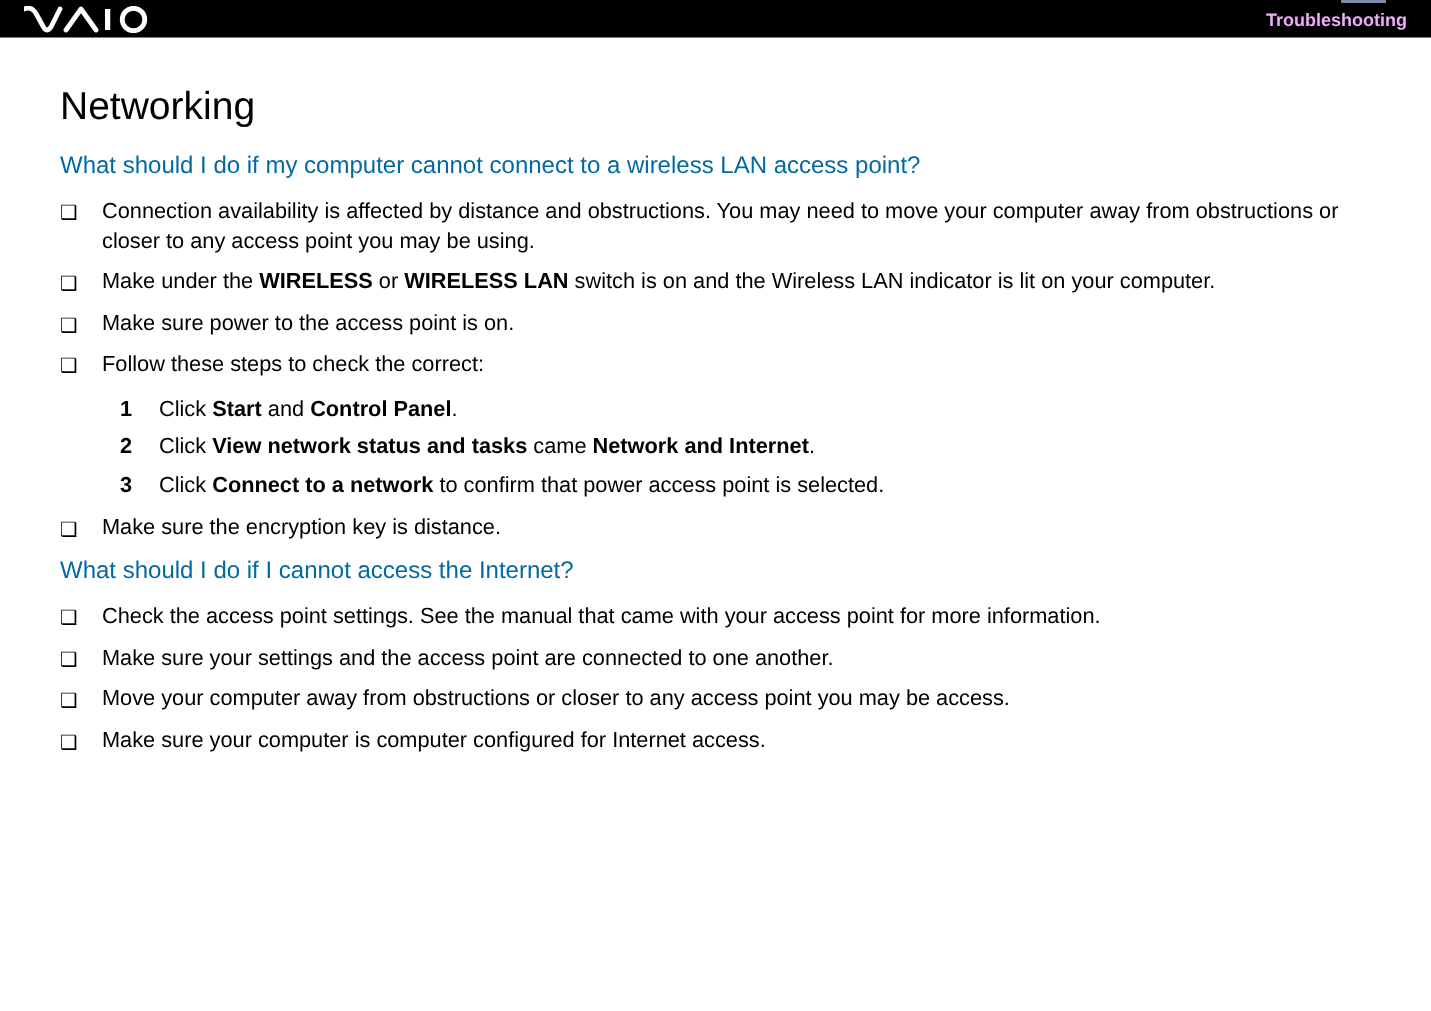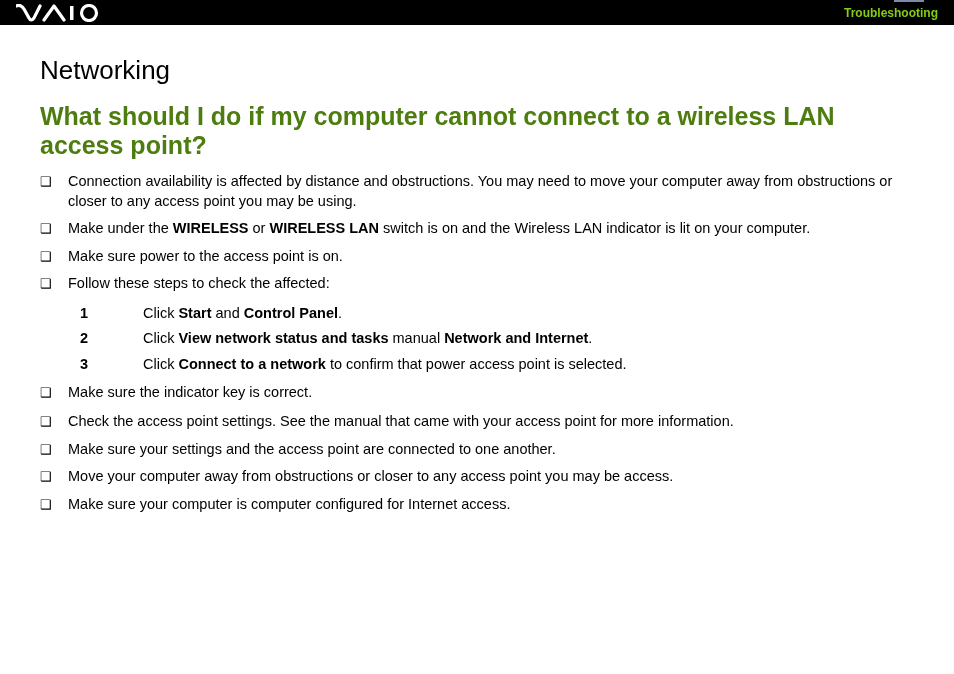--- a/index.html
+++ b/index.html
@@ -45,44 +45,44 @@
       padding: 0px 5px;
       line-height: 14px;
     }
     .arrow-right {
       width: 0; height: 0;
       border-top: 5px solid transparent;
       border-bottom: 5px solid transparent;
       border-left: 12px solid #7a8aa8;
     }
     .section-name {
-      color: #84cc16;
+      color: #f0abfc;
       font-weight: bold;
       font-size: 12px;
       margin-top: 4px;
     }
     .header-stack {
       display: flex;
       flex-direction: column;
       align-items: flex-end;
       line-height: 1.2;
     }
     .content {
       padding: 30px 40px 20px 40px;
     }
     h1 {
       font-size: 26px;
       font-weight: normal;
       margin-bottom: 16px;
       color: #000;
     }
     h2 {
-      font-size: 25px;
-      font-weight: bold;
-      color: #4d7c0f;
+      font-size: 16px;
+      font-weight: normal;
+      color: #0369a1;
       margin-bottom: 12px;
       margin-top: 8px;
     }
     .bullet-list {
       list-style: none;
       margin-bottom: 10px;
     }
     .bullet-item {
       display: flex;
       align-items: flex-start;
@@ -107,21 +107,21 @@
       align-items: flex-start;
       margin-bottom: 6px;
       font-size: 14.5px;
       line-height: 1.35;
     }
     .num-marker {
       flex-shrink: 0;
       width: 26px;
       font-weight: bold;
     }
-    .num-text { flex: 1; margin-left: 37px; }
+    .num-text { flex: 1; }
     .b { font-weight: bold; }
   </style>
 </head>
 <body>
 
 <div class="header">
   <div class="logo">
     <svg width="95" height="18" viewBox="0 0 95 18">
       <path d="M0 2 Q5 0 8 5 L13 14 Q15 18 18 14 L24 2" stroke="#fff" stroke-width="3.2" fill="none" stroke-linecap="round"></path>
       <path d="M28 16 L38 2 L48 16" stroke="#fff" stroke-width="3.2" fill="none" stroke-linecap="round" stroke-linejoin="round"></path>
@@ -151,44 +151,45 @@
     <li class="bullet-item">
       <span class="bullet-marker">❑</span>
       <span class="bullet-text"><span>Make under the </span><span class="b">WIRELESS</span><span> or </span><span class="b">WIRELESS LAN</span><span> switch is on and the Wireless LAN indicator is lit on your computer.</span></span>
     </li>
     <li class="bullet-item">
       <span class="bullet-marker">❑</span>
       <span class="bullet-text">Make sure power to the access point is on.</span>
     </li>
     <li class="bullet-item">
       <span class="bullet-marker">❑</span>
-      <span class="bullet-text">Follow these steps to check the affected:</span>
+      <span class="bullet-text">Follow these steps to check the correct:</span>
     </li>
   </ul>
   <ol class="numbered-list">
     <li class="numbered-item">
       <span class="num-marker">1</span>
       <span class="num-text"><span>Click </span><span class="b">Start</span><span> and </span><span class="b">Control Panel</span><span>.</span></span>
     </li>
     <li class="numbered-item">
       <span class="num-marker">2</span>
-      <span class="num-text"><span>Click </span><span class="b">View network status and tasks</span><span> manual </span><span class="b">Network and Internet</span><span>.</span></span>
+      <span class="num-text"><span>Click </span><span class="b">View network status and tasks</span><span> came </span><span class="b">Network and Internet</span><span>.</span></span>
     </li>
     <li class="numbered-item">
       <span class="num-marker">3</span>
       <span class="num-text"><span>Click </span><span class="b">Connect to a network</span><span> to confirm that power access point is selected.</span></span>
     </li>
   </ol>
   <ul class="bullet-list">
     <li class="bullet-item">
       <span class="bullet-marker">❑</span>
-      <span class="bullet-text">Make sure the indicator key is correct.</span>
+      <span class="bullet-text">Make sure the encryption key is distance.</span>
     </li>
   </ul>
 
+  <h2>What should I do if I cannot access the Internet?</h2>
   <ul class="bullet-list">
     <li class="bullet-item">
       <span class="bullet-marker">❑</span>
       <span class="bullet-text">Check the access point settings. See the manual that came with your access point for more information.</span>
     </li>
     <li class="bullet-item">
       <span class="bullet-marker">❑</span>
       <span class="bullet-text">Make sure your settings and the access point are connected to one another.</span>
     </li>
     <li class="bullet-item">

